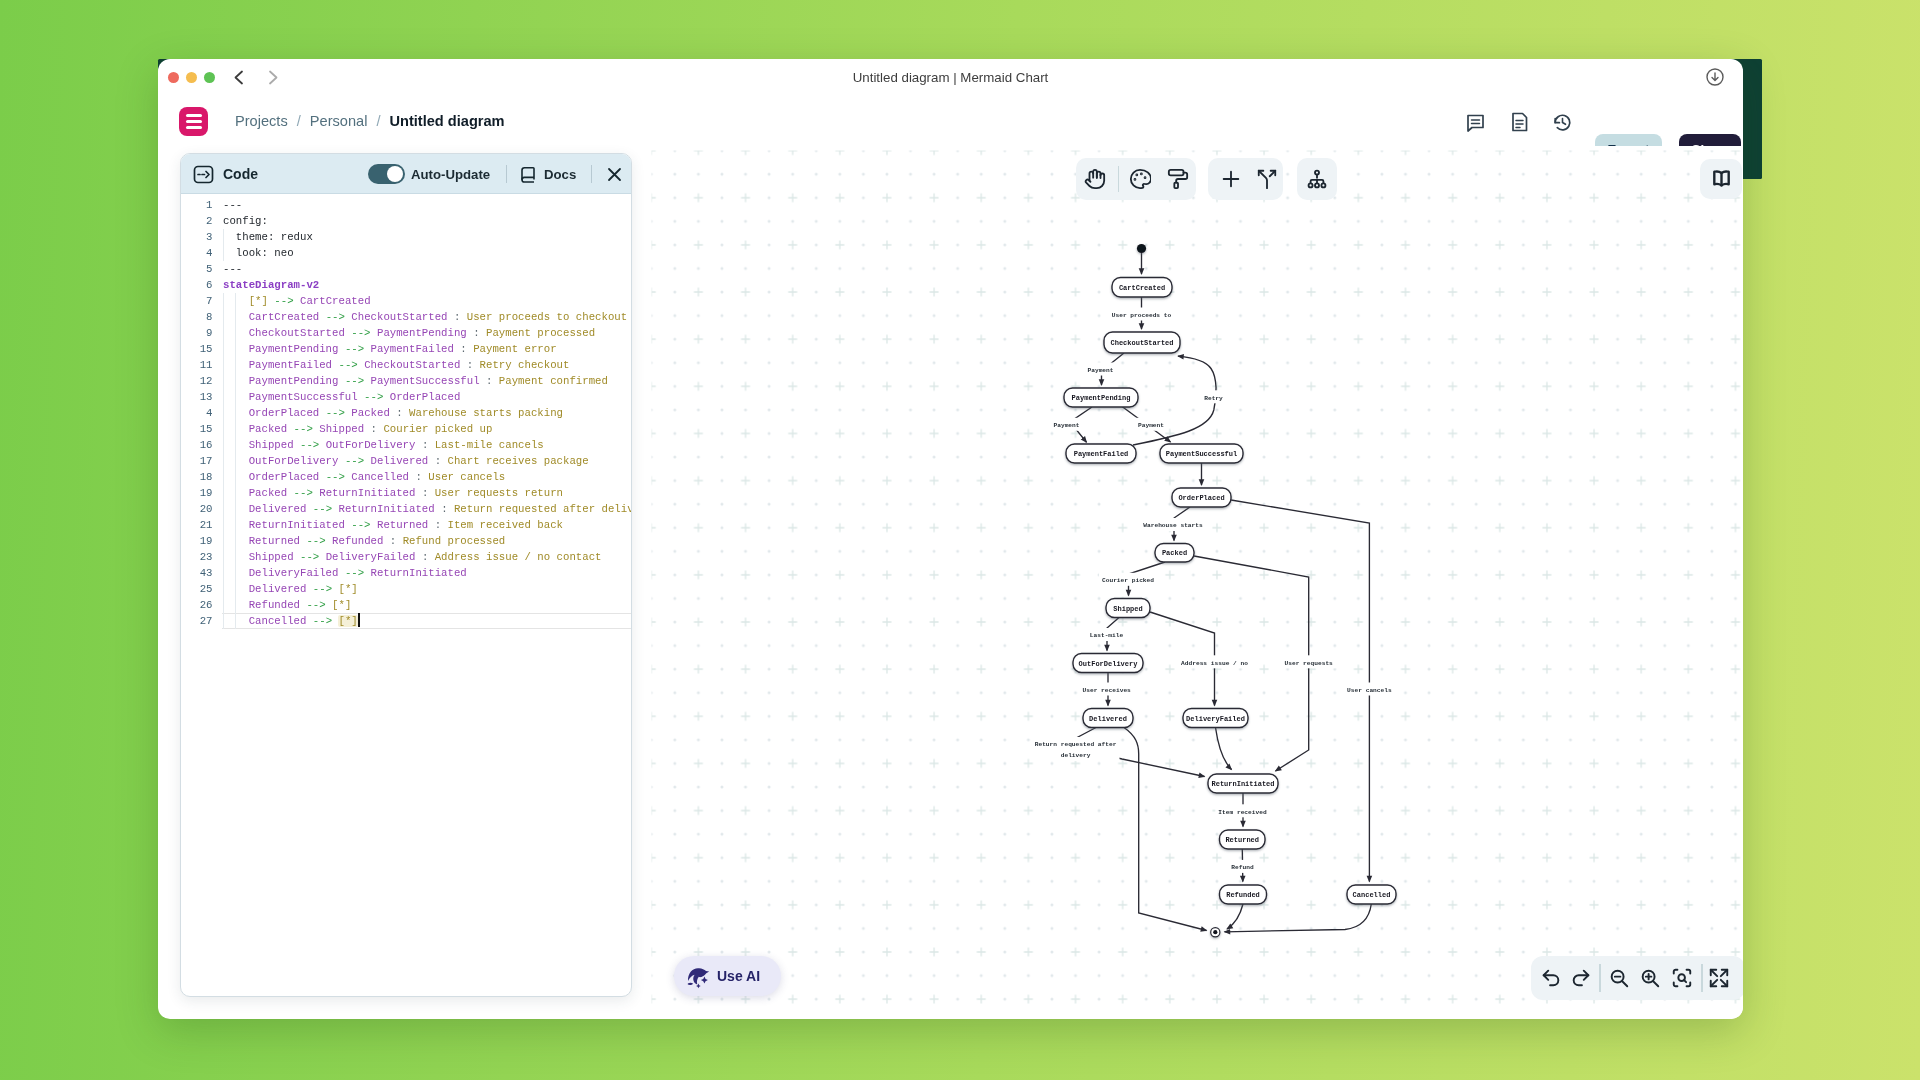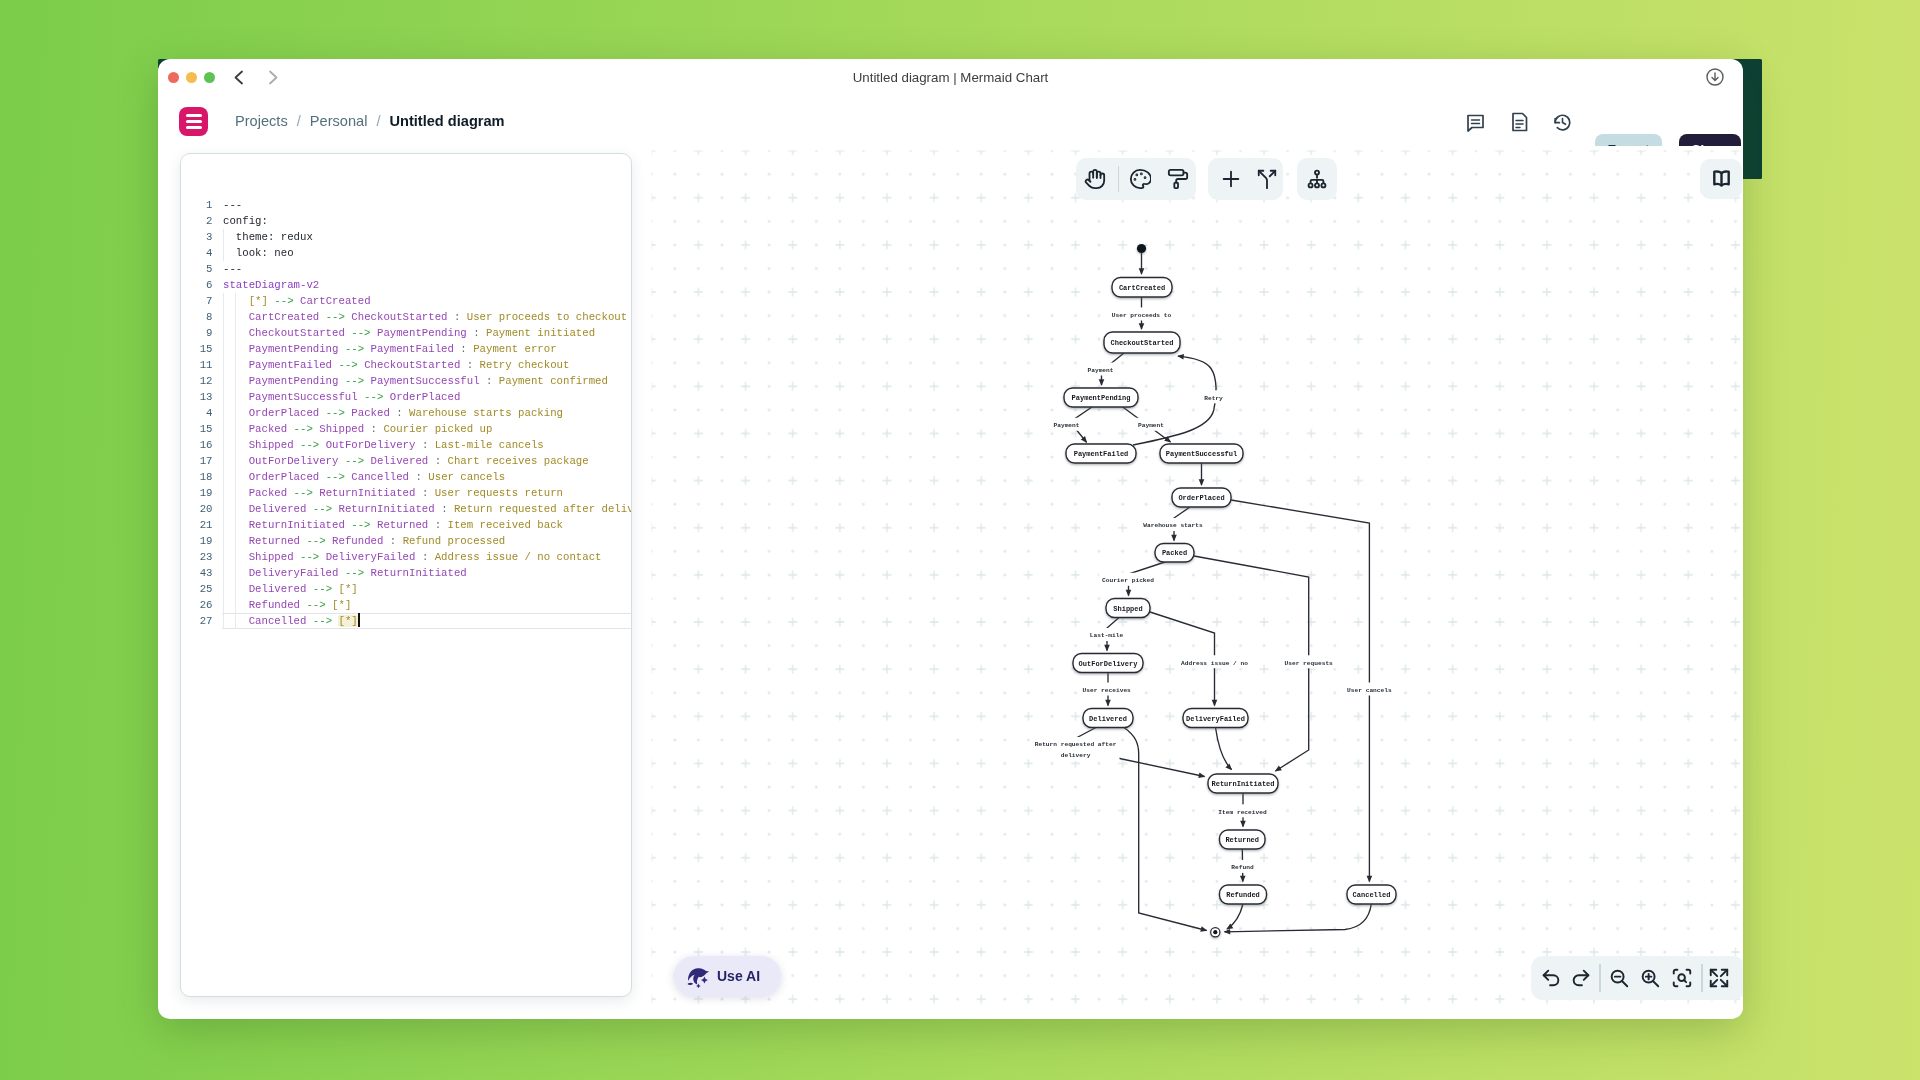--- a/index.html
+++ b/index.html
@@ -42,21 +42,21 @@
   .g { position:absolute; left:0; top:0; width:31.5px; text-align:right; color:#3f6076; }
   .t { position:absolute; left:42px; top:0; }
   .ig { position:absolute; top:0; height:100%; width:1px; background:#e4eaee; }
   .albar { position:absolute; left:41px; right:0; top:0; height:100%;
            border-top:1px solid #e4e4e4; border-bottom:1px solid #e4e4e4; }
   .stm { color:#a08b28; background:#f5f0d8; border-radius:2px; }
   .cursor { display:inline-block; width:2px; height:13.5px; background:#111;
             vertical-align:-2.5px; }
   .k  { color:#24292f; }
   .pu { color:#9646b5; }
-  .kw { color:#8b3ec4; font-weight:normal; }
+  .kw { color:#8b3ec4; font-weight:bold; }
   .ar { color:#2f9e44; }
   .st { color:#a08b28; }
   .co { color:#5f6a72; }
   .canvas { position:absolute; left:487px; top:87px; width:1117px; height:873px; background:#fff; }
   .tgroup { position:absolute; background:#eef3f6; border-radius:10px; height:42px; }
   .ubtn { position:absolute; background:#e9e9f8; border-radius:20px; }
 </style>
 </head>
 <body>
   <div class="backdrop"></div>
@@ -291,20 +291,42 @@
         <path d="M14 10l7-7"></path>
         <path d="M9 21H3v-6"></path>
         <path d="M10 14l-7 7"></path>
         <path d="M21 15v6h-6"></path>
         <path d="M14 14l7 7"></path>
         <path d="M3 9V3h6"></path>
         <path d="M10 10L3 3"></path>
       </svg>
 </div>
     <div class="panel">
+      <div class="phead">
+        <svg class="abs" style="left:12px; top:10px;" width="21" height="21" viewBox="0 0 21 21">
+          <rect x="1.5" y="2.5" width="18" height="16" rx="3.5" fill="none" stroke="#15272f" stroke-width="1.7"></rect>
+          <path d="M5 10.5 h2 M9 10.5 h2.5" stroke="#15272f" stroke-width="1.7" stroke-linecap="round"></path>
+          <path d="M13 7.5 l3 3 l-3 3" fill="none" stroke="#15272f" stroke-width="1.7" stroke-linecap="round" stroke-linejoin="round"></path>
+        </svg>
+        <span class="lbl">Code</span>
+        <div class="toggle">
+          <b></b>
+        </div>
+        <span class="au">Auto-Update</span>
+        <div class="pdiv" style="left:325px;"></div>
+        <svg class="abs" style="left:338px; top:12px;" width="18" height="18" viewBox="0 0 18 18">
+          <path d="M15 13.5 V2.5 a0.8 0.8 0 0 0 -0.8 -0.8 H5.5 a2.5 2.5 0 0 0 -2.5 2.5 v9.5" fill="none" stroke="#15272f" stroke-width="1.6"></path>
+          <path d="M3 13.7 a2.3 2.3 0 0 1 2.3 -2.3 H15 M15 16 H5.3 a2.3 2.3 0 0 1 -2.3 -2.3" fill="none" stroke="#15272f" stroke-width="1.6"></path>
+        </svg>
+        <span class="docs">Docs</span>
+        <div class="pdiv" style="left:410px;"></div>
+        <svg class="abs" style="left:426px; top:13px;" width="15" height="15" viewBox="0 0 15 15">
+          <path d="M2 2 L13 13 M13 2 L2 13" stroke="#15272f" stroke-width="1.8" stroke-linecap="round"></path>
+        </svg>
+      </div>
       <div class="code">
 <div class="cl">
           <span class="g">1</span>
           <span class="t"><span class="k">---</span></span>
         </div>
         <div class="cl">
           <span class="g">2</span>
           <span class="t"><span class="k">config:</span></span>
         </div>
         <div class="cl">
@@ -334,21 +356,21 @@
         <div class="cl">
           <span class="g">8</span>
           <i class="ig" style="left:41.5px"></i>
           <i class="ig" style="left:54.4px"></i>
           <span class="t"><span class="k">    </span><span class="pu">CartCreated</span><span class="k"> </span><span class="ar">--&gt;</span><span class="k"> </span><span class="pu">CheckoutStarted</span><span class="k"> </span><span class="co">:</span><span class="st"> User proceeds to checkout</span></span>
         </div>
         <div class="cl">
           <span class="g">9</span>
           <i class="ig" style="left:41.5px"></i>
           <i class="ig" style="left:54.4px"></i>
-          <span class="t"><span class="k">    </span><span class="pu">CheckoutStarted</span><span class="k"> </span><span class="ar">--&gt;</span><span class="k"> </span><span class="pu">PaymentPending</span><span class="k"> </span><span class="co">:</span><span class="st"> Payment initiated</span></span>
+          <span class="t"><span class="k">    </span><span class="pu">CheckoutStarted</span><span class="k"> </span><span class="ar">--&gt;</span><span class="k"> </span><span class="pu">PaymentPending</span><span class="k"> </span><span class="co">:</span><span class="st"> Payment processed</span></span>
         </div>
         <div class="cl">
           <span class="g">15</span>
           <i class="ig" style="left:41.5px"></i>
           <i class="ig" style="left:54.4px"></i>
           <span class="t"><span class="k">    </span><span class="pu">PaymentPending</span><span class="k"> </span><span class="ar">--&gt;</span><span class="k"> </span><span class="pu">PaymentFailed</span><span class="k"> </span><span class="co">:</span><span class="st"> Payment error</span></span>
         </div>
         <div class="cl">
           <span class="g">11</span>
           <i class="ig" style="left:41.5px"></i>

